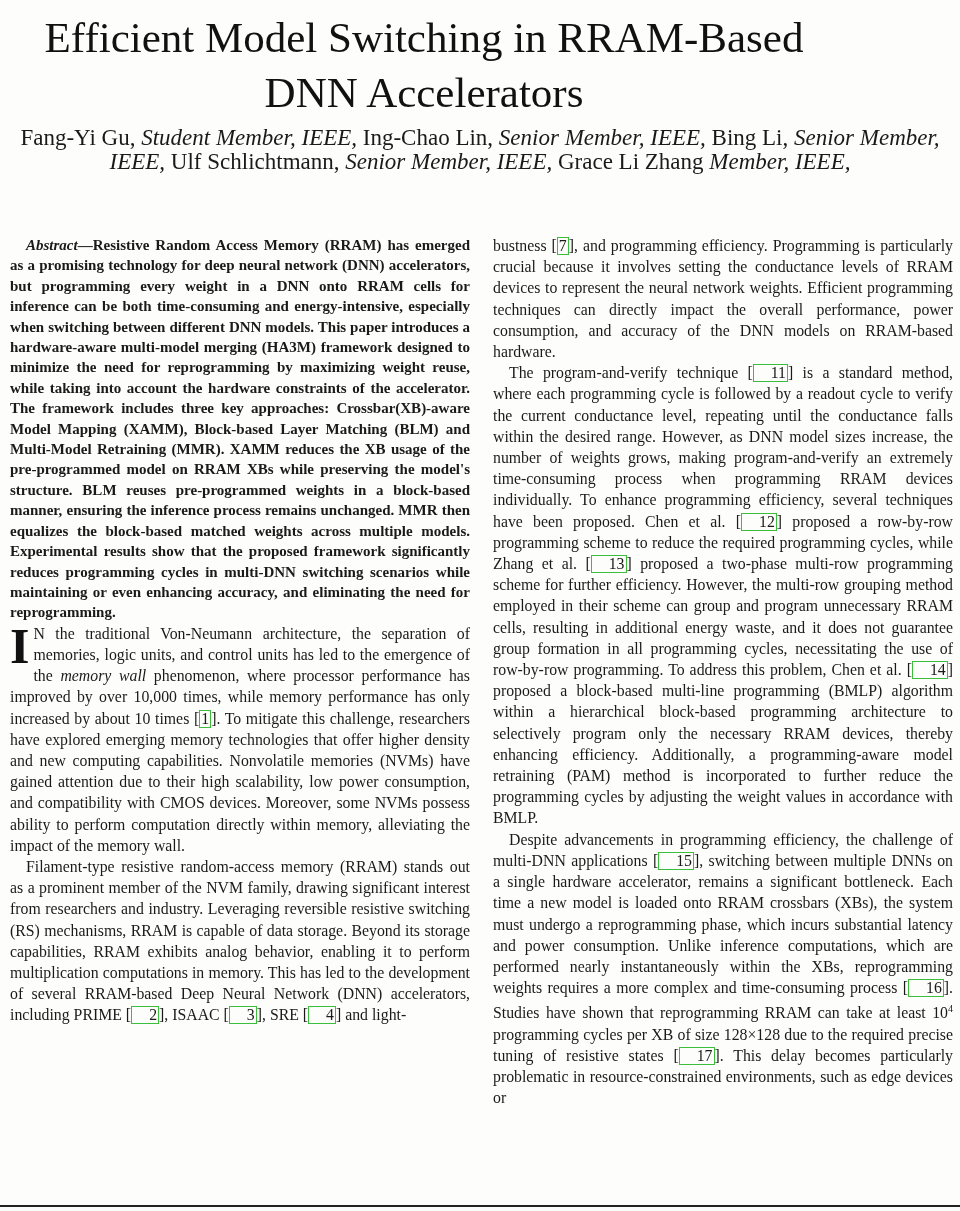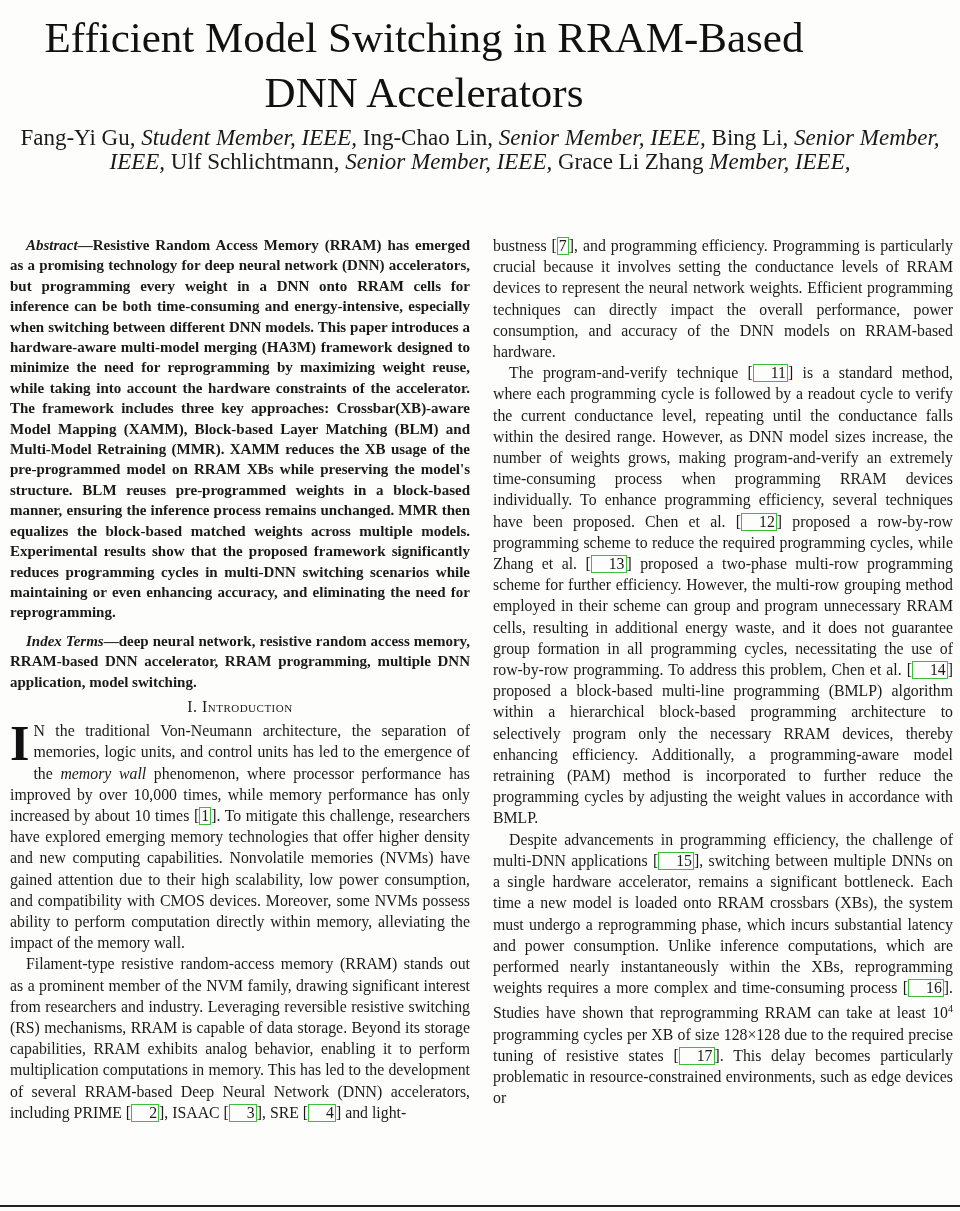--- a/index.html
+++ b/index.html
@@ -53,23 +53,21 @@
 
 <h1 class="title">Efficient Model Switching in RRAM-Based DNN Accelerators</h1>
 
 <div class="authors">
   <span>Fang-Yi Gu, </span><i>Student Member, IEEE,</i><span> Ing-Chao Lin, </span><i>Senior Member, IEEE,</i><span> Bing Li, </span><i>Senior Member, IEEE,</i><span> Ulf Schlichtmann, </span><i>Senior Member, IEEE,</i><span> Grace Li Zhang </span><i>Member, IEEE,</i>
 </div>
 
 <div class="col col-left">
   <p class="abstract"><span class="lbl">Abstract</span><span>—Resistive Random Access Memory (RRAM) has emerged as a promising technology for deep neural network (DNN) accelerators, but programming every weight in a DNN onto RRAM cells for inference can be both time-consuming and energy-intensive, especially when switching between different DNN models. This paper introduces a hardware-aware multi-model merging (HA3M) framework designed to minimize the need for reprogramming by maximizing weight reuse, while taking into account the hardware constraints of the accelerator. The framework includes three key approaches: Crossbar(XB)-aware Model Mapping (XAMM), Block-based Layer Matching (BLM) and Multi-Model Retraining (MMR). XAMM reduces the XB usage of the pre-programmed model on RRAM XBs while preserving the model's structure. BLM reuses pre-programmed weights in a block-based manner, ensuring the inference process remains unchanged. MMR then equalizes the block-based matched weights across multiple models. Experimental results show that the proposed framework significantly reduces programming cycles in multi-DNN switching scenarios while maintaining or even enhancing accuracy, and eliminating the need for reprogramming.</span></p>
 
-  <p class="index"><span class="lbl">Index Terms</span><span>—deep neural network, resistive random access memory, RRAM-based DNN accelerator, RRAM programming, multiple DNN application, model switching.</span></p>
 
-  <p class="section-heading">I. Introduction</p>
 
   <p class="first-para"><span class="dropcap">I</span><span>N the traditional Von-Neumann architecture, the separation of memories, logic units, and control units has led to the emergence of the </span><i>memory wall</i><span> phenomenon, where processor performance has improved by over 10,000 times, while memory performance has only increased by about 10 times </span>[<a class="cite" style="border-color: rgb(59, 191, 59);">1</a><span>]. To mitigate this challenge, researchers have explored emerging memory technologies that offer higher density and new computing capabilities. Nonvolatile memories (NVMs) have gained attention due to their high scalability, low power consumption, and compatibility with CMOS devices. Moreover, some NVMs possess ability to perform computation directly within memory, alleviating the impact of the memory wall.</span></p>
 
   <p><span>Filament-type resistive random-access memory (RRAM) stands out as a prominent member of the NVM family, drawing significant interest from researchers and industry. Leveraging reversible resistive switching (RS) mechanisms, RRAM is capable of data storage. Beyond its storage capabilities, RRAM exhibits analog behavior, enabling it to perform multiplication computations in memory. This has led to the development of several RRAM-based Deep Neural Network (DNN) accelerators, including PRIME </span>[<a class="cite" style="border-color: rgb(59, 191, 59);">2</a><span>], ISAAC </span>[<a class="cite" style="border-color: rgb(59, 191, 59);">3</a><span>], SRE </span>[<a class="cite" style="border-color: rgb(59, 191, 59);">4</a><span>] and light-</span></p>
 </div>
 
 <div class="col col-right">
   <p class="noindent"><span>bustness </span>[<a class="cite" style="border-color: rgb(59, 191, 59);">7</a><span>], and programming efficiency. Programming is particularly crucial because it involves setting the conductance levels of RRAM devices to represent the neural network weights. Efficient programming techniques can directly impact the overall performance, power consumption, and accuracy of the DNN models on RRAM-based hardware.</span></p>
 
   <p><span>The program-and-verify technique </span>[<a class="cite" style="border-color: rgb(59, 191, 59);">11</a><span>] is a standard method, where each programming cycle is followed by a readout cycle to verify the current conductance level, repeating until the conductance falls within the desired range. However, as DNN model sizes increase, the number of weights grows, making program-and-verify an extremely time-consuming process when programming RRAM devices individually. To enhance programming efficiency, several techniques have been proposed. Chen et al. </span>[<a class="cite" style="border-color: rgb(59, 191, 59);">12</a><span>] proposed a row-by-row programming scheme to reduce the required programming cycles, while Zhang et al. </span>[<a class="cite" style="border-color: rgb(59, 191, 59);">13</a><span>] proposed a two-phase multi-row programming scheme for further efficiency. However, the multi-row grouping method employed in their scheme can group and program unnecessary RRAM cells, resulting in additional energy waste, and it does not guarantee group formation in all programming cycles, necessitating the use of row-by-row programming. To address this problem, Chen et al. </span>[<a class="cite" style="border-color: rgb(59, 191, 59);">14</a><span>] proposed a block-based multi-line programming (BMLP) algorithm within a hierarchical block-based programming architecture to selectively program only the necessary RRAM devices, thereby enhancing efficiency. Additionally, a programming-aware model retraining (PAM) method is incorporated to further reduce the programming cycles by adjusting the weight values in accordance with BMLP.</span></p>

